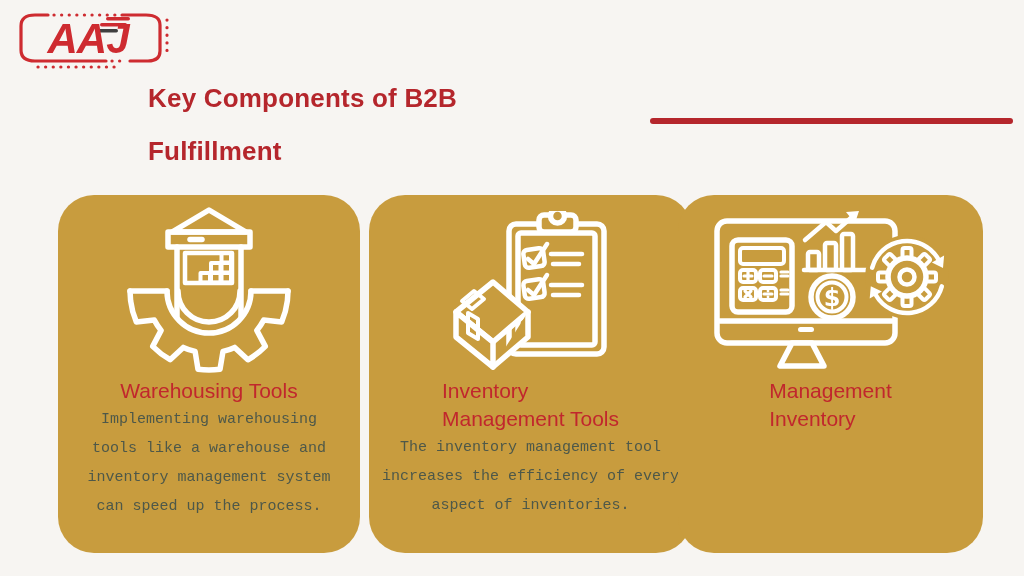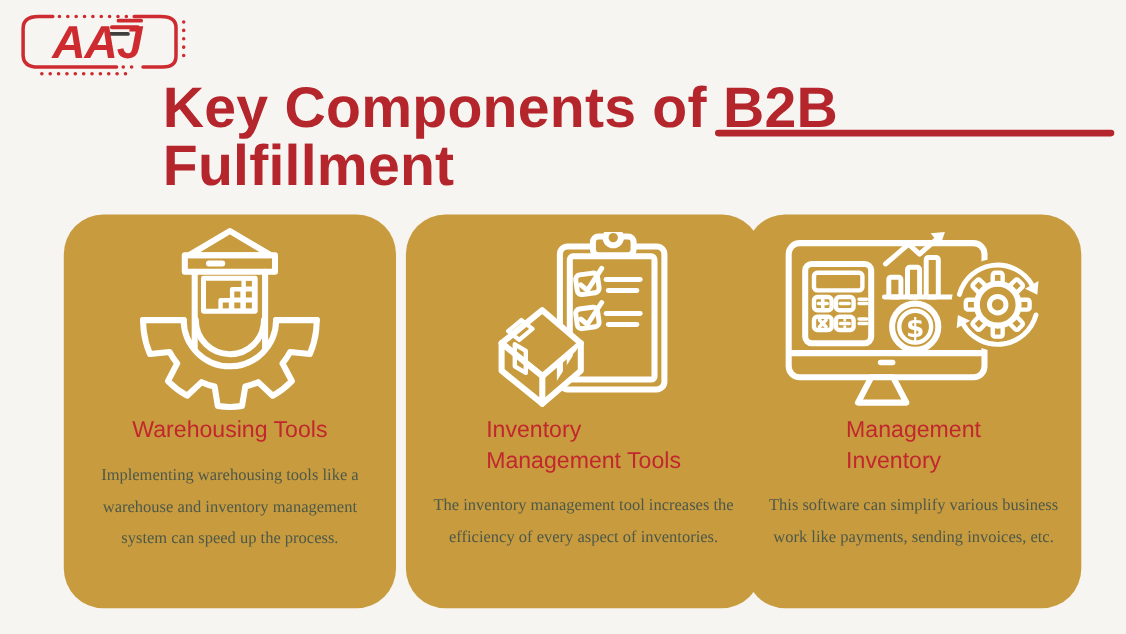--- a/index.html
+++ b/index.html
@@ -18,21 +18,21 @@
     position:relative;
     background:var(--page-background);
     font-family:"Liberation Sans",sans-serif;
   }
   [data-bind]:empty{display:none}
 
   .logo{position:absolute;left:10px;top:6px;width:162px;height:64px}
 
   .header-title{
     position:absolute;left:148px;top:72px;
-    font-size:52px;font-weight:bold;line-height:53px;
+    font-size:26px;font-weight:bold;line-height:53px;
     color:var(--title-red);
     font-family:"Liberation Sans",sans-serif;
     letter-spacing:.2px;
   }
   .title-rule{
     position:absolute;left:650px;top:118px;width:363px;height:6px;
     background:var(--title-red);border-radius:3px;
   }
 
   .card{
@@ -50,22 +50,21 @@
     display:flex;align-items:center;justify-content:center;
   }
 
   .card-title{
     width:fit-content;margin:0 auto;text-align:left;
     font-family:"Liberation Sans",sans-serif;
     font-weight:normal;font-size:21px;line-height:28px;
     color:var(--card-title-red);
   }
   .card-body{
-    margin-top:13px;
-    font-family:Liberation Serif, serif;
+    font-family:Liberation Mono, monospace;
     font-size:15px;line-height:29px;
     color:var(--body-text);
   }
   .card1 .card-body{padding:0 20px}
   .card2 .card-body{padding:0 12px}
   .card3 .card-body{padding:0 20px}
 
   
   .s,.s4,.s45,.sg,.sg4,.thin{stroke:var(--icon-white);stroke-linecap:round;stroke-linejoin:round;fill:none}
   .s{stroke-width:5.5}
@@ -230,14 +229,13 @@
       <path class="s45" d="M 160.2 57.7 A 36 36 0 0 1 226.2 49.0"></path>
       <polygon class="w" points="231,58 219.9,52.5 232.1,45.5"></polygon>
       <path class="s45" d="M 229.8 76.3 A 36 36 0 0 1 163.8 85.0"></path>
       <polygon class="w" points="158.8,76.3 169.9,81.5 157.7,88.5"></polygon>
     </svg>
   </div>
   <div class="card-title">
     <div data-bind="cards.2.title_line1">Management</div>
     <div data-bind="cards.2.title_line2">Inventory</div>
   </div>
-  <div class="card-body" data-bind="cards.2.body">This software can simplify various business work like payments, sending invoices, etc.</div>
 </div>
 
 </body></html>

